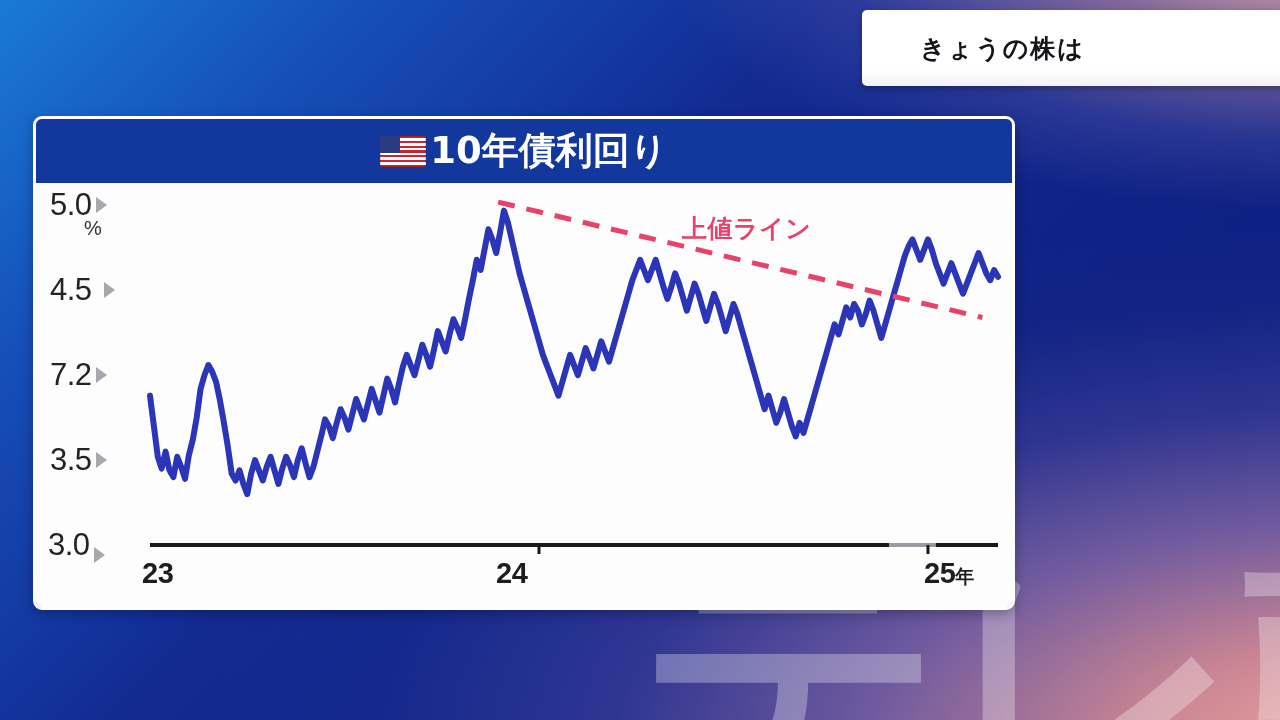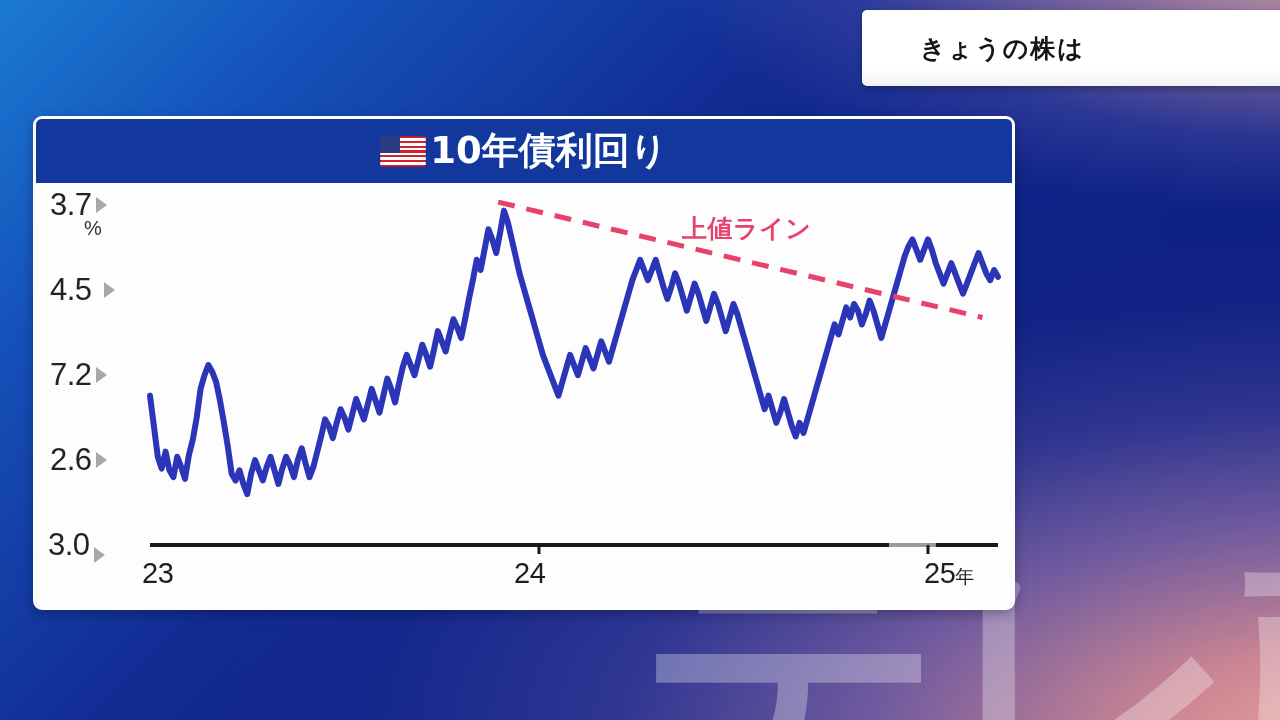--- a/index.html
+++ b/index.html
@@ -90,21 +90,21 @@
   }
   .ytick-mark{
     width:0;height:0;border-left:11px solid #a7a7ad;
     border-top:8px solid transparent;border-bottom:8px solid transparent;
   }
   .pct-label{
     position:absolute;font-size:20px;color:#333338;font-weight:400;
     font-family:"Liberation Sans","DejaVu Sans",sans-serif;
   }
   .xtick{
-    position:absolute;font-size:29px;color:#1d1d22;font-weight:400;
+    position:absolute;font-size:29px;color:#1d1d22;font-weight:700;
     font-family:"Liberation Sans","DejaVu Sans",sans-serif;
     letter-spacing:-0.5px;
     text-align:right;
   }
   .xtick .suffix{font-size:19px;}
   .anno-text{
     position:absolute;font-size:25px;font-weight:700;color:#e8426a;
     font-family:"DejaVu Sans","Liberation Sans",sans-serif;
     letter-spacing:0.5px;white-space:nowrap;
   }
@@ -207,40 +207,40 @@
           <line x1="891.9816513761241" y1="362" x2="891.9816513761241" y2="371" stroke="#17171c" stroke-width="3"></line>
           <polyline points="114.00,212.61 117.89,243.17 121.78,273.73 125.67,285.61 129.56,268.63 133.45,287.31 137.34,294.10 141.23,273.73 145.12,283.91 149.01,295.80 152.90,272.03 156.79,256.75 160.68,234.68 164.57,205.82 168.46,192.24 172.35,182.06 176.24,188.85 180.13,199.03 184.02,217.71 187.91,239.78 191.80,263.54 195.69,290.70 199.58,297.49 203.47,287.31 207.36,300.89 211.25,311.07 215.14,290.70 219.03,277.12 222.92,287.31 226.81,297.49 230.70,283.91 234.59,273.73 238.48,287.31 242.37,300.89 246.26,285.61 250.15,273.73 254.04,282.21 257.93,294.10 261.82,277.12 265.71,265.24 269.60,280.52 273.49,294.10 277.38,283.91 281.27,268.63 285.16,253.36 289.05,236.38 292.94,243.17 296.83,255.05 300.72,239.78 304.61,226.20 308.50,234.68 312.39,246.57 316.28,231.29 320.17,216.01 324.06,226.20 327.94,236.38 331.83,221.10 335.72,205.82 339.61,217.71 343.50,229.59 347.39,212.61 351.28,195.64 355.17,205.82 359.06,219.40 362.95,200.73 366.84,183.76 370.73,171.87 374.62,182.06 378.51,192.24 382.40,176.97 386.29,161.69 390.18,171.87 394.07,183.76 397.96,166.78 401.85,148.11 405.74,158.29 409.63,168.48 413.52,151.50 417.41,136.22 421.30,144.71 425.19,154.90 429.08,136.22 432.97,115.85 436.86,97.18 440.75,76.81 444.64,87.00 448.53,66.62 452.42,46.25 456.31,56.44 460.20,70.02 464.09,49.65 467.98,27.58 471.87,39.46 475.76,56.44 479.65,73.41 483.54,90.39 487.43,103.97 491.32,117.55 495.21,131.13 499.10,144.71 502.99,158.29 506.88,171.87 510.77,182.06 514.66,192.24 518.55,202.43 522.44,212.61 526.33,199.03 530.22,185.45 534.11,171.87 538.00,182.06 541.89,192.24 545.78,178.66 549.67,165.08 553.56,175.27 557.45,185.45 561.34,171.87 565.23,158.29 569.12,168.48 573.01,178.66 576.90,165.08 580.79,151.50 584.68,137.92 588.57,124.34 592.46,110.76 596.35,97.18 600.24,87.00 604.13,76.81 608.02,87.00 611.91,97.18 615.80,87.00 619.69,76.81 623.58,90.39 627.47,103.97 631.36,115.85 635.25,103.97 639.14,90.39 643.03,100.58 646.92,114.16 650.81,127.74 654.70,114.16 658.59,100.58 662.48,110.76 666.37,124.34 670.26,137.92 674.15,124.34 678.04,110.76 681.93,120.95 685.82,134.53 689.71,148.11 693.60,134.53 697.49,120.95 701.38,131.13 705.27,144.71 709.16,158.29 713.05,171.87 716.94,185.45 720.83,199.03 724.72,212.61 728.61,226.20 732.50,212.61 736.39,226.20 740.28,239.78 744.17,229.59 748.06,216.01 751.94,229.59 755.83,243.17 759.72,253.36 763.61,239.78 767.50,249.96 771.39,236.38 775.28,222.80 779.17,209.22 783.06,195.64 786.95,182.06 790.84,168.48 794.73,154.90 798.62,141.32 802.51,151.50 806.40,137.92 810.29,124.34 814.18,134.53 818.07,120.95 821.96,127.74 825.85,141.32 829.74,131.13 833.63,117.55 837.52,127.74 841.41,141.32 845.30,154.90 849.19,141.32 853.08,127.74 856.97,114.16 860.86,100.58 864.75,87.00 868.64,73.41 872.53,63.23 876.42,56.44 880.31,66.62 884.20,76.81 888.09,66.62 891.98,56.44 895.87,66.62 899.76,80.20 903.65,90.39 907.54,100.58 911.43,90.39 915.32,80.20 919.21,90.39 923.10,100.58 926.99,110.76 930.88,100.58 934.77,90.39 938.66,80.20 942.55,70.02 946.44,80.20 950.33,90.39 954.22,97.18 958.11,87.00 962.00,93.79" fill="none" stroke="#2b35b8" stroke-width="6" stroke-linejoin="round" stroke-linecap="round"></polyline>
           <line x1="462.14678899080843" y1="19.092682926829298" x2="946.4403669724917" y2="134.5268292682927" stroke="#e8426a" stroke-width="5" stroke-dasharray="17 12" stroke-linecap="butt"></line>
         </svg>
       <div class="ylabels" id="ylabels">
           <div class="ytick" style="left: 12px; top: 362px; align-items: flex-end;">
             <span class="ytick-num">3.0</span>
             <span class="ytick-mark"></span>
           </div>
           <div class="ytick" style="left: 14px; top: 277.122px;">
-            <span class="ytick-num">2.6</span>
+            <span class="ytick-num">3.5</span>
             <span class="ytick-mark"></span>
           </div>
           <div class="ytick" style="left: 14px; top: 192.244px;">
             <span class="ytick-num">7.2</span>
             <span class="ytick-mark"></span>
           </div>
           <div class="ytick" style="left: 14px; top: 107.366px; gap: 12px;">
             <span class="ytick-num">4.5</span>
             <span class="ytick-mark"></span>
           </div>
           <div class="ytick" style="left: 14px; top: 22.4878px;">
-            <span class="ytick-num">3.7</span>
+            <span class="ytick-num">5.0</span>
             <span class="ytick-mark"></span>
           </div>
           <div class="pct-label" style="left: 48px; top: 34.4878px;">%</div>
         </div>
       <div id="xlabels">
           <div class="xtick" style="position: absolute; top: 374px; left: 106px;">23</div>
-          <div class="xtick" style="position: absolute; top: 374px; left: 478px;">24</div>
+          <div class="xtick" style="position: absolute; top: 374px; left: 460px;">24</div>
           <div class="xtick" style="position: absolute; top: 374px; left: 888px;">25<span class="suffix">年</span></div>
         </div>
       <div id="annos">
           <div class="anno-text" style="left: 646px; top: 22px; color: rgb(232, 66, 106); margin-top: 7px;">上値ライン</div>
         </div>
     </div>
   </div>
 
 
 </div>

